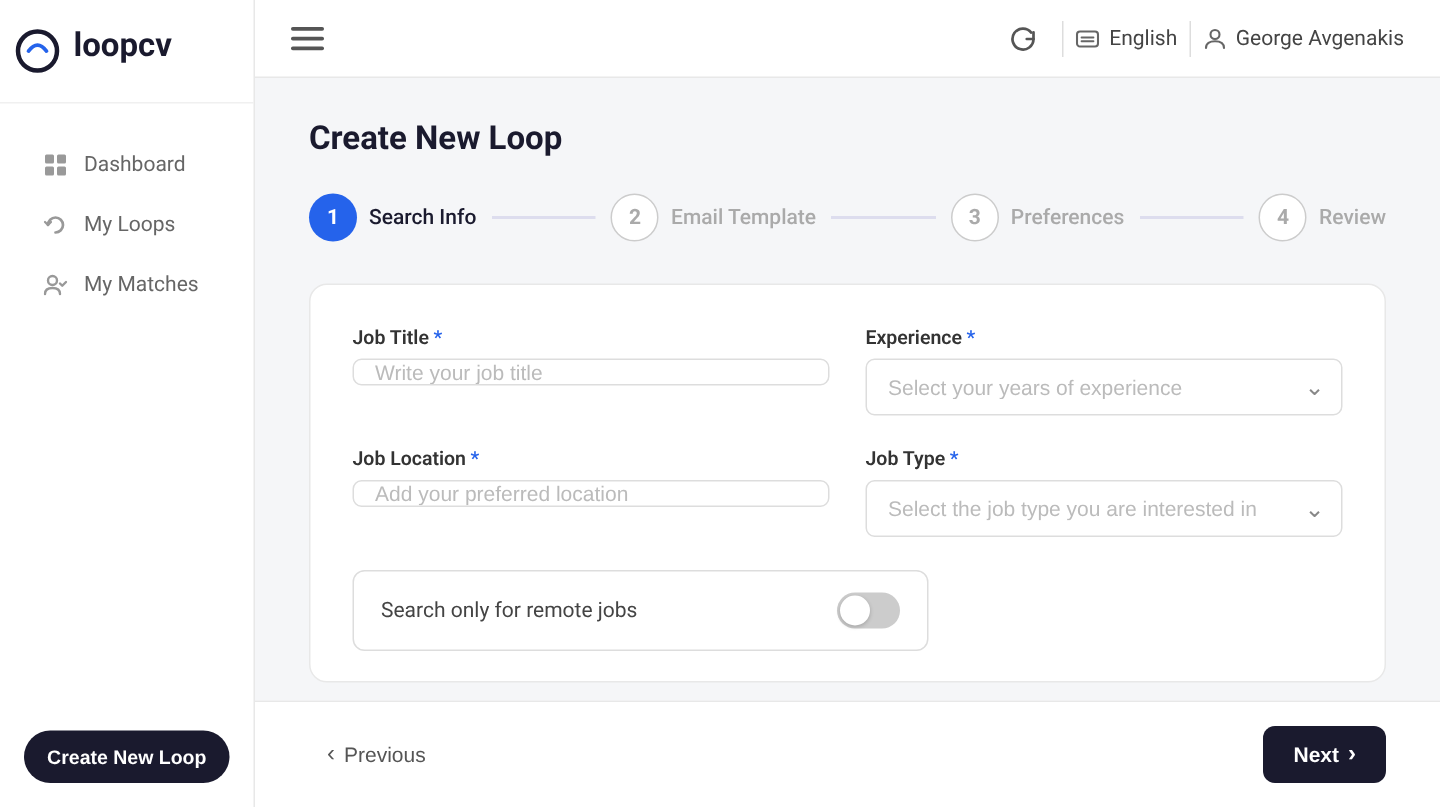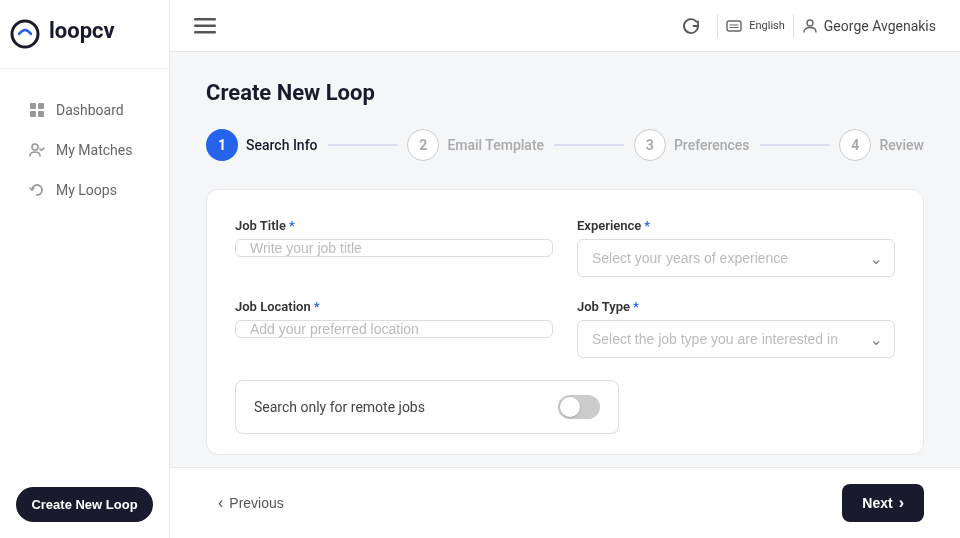--- a/index.html
+++ b/index.html
@@ -17,21 +17,21 @@
     .btn-faqs { border: 1.5px solid #333; background: #fff; border-radius: 20px; padding: 8px 0; font-size: 13px; font-weight: 500; cursor: pointer; text-align: center; }
     .btn-create { background: #1a1a2e; color: #fff; border: none; border-radius: 20px; padding: 10px 0; font-size: 13px; font-weight: 600; cursor: pointer; text-align: center; }
 
     
     .main { flex: 1; display: flex; flex-direction: column; background: #f5f6f8; }
     .topbar { background: #fff; border-bottom: 1px solid #e8e8e8; display: flex; align-items: center; justify-content: flex-end; padding: 0 24px; height: 52px; gap: 0; }
     .topbar-menu-btn { margin-right: auto; cursor: pointer; color: #555; font-size: 20px; display: flex; align-items: center; }
     .topbar-right { display: flex; align-items: center; gap: 0; }
     .topbar-icon-btn { display: flex; align-items: center; justify-content: center; width: 36px; height: 36px; color: #555; cursor: pointer; }
     .topbar-divider { width: 1px; height: 24px; background: #ddd; margin: 0 8px; }
-    .topbar-lang { display: flex; align-items: center; gap: 7px; font-size: 11px; color: #444; cursor: pointer; }
+    .topbar-lang { display: flex; align-items: center; gap: 7px; font-size: 14px; color: #444; cursor: pointer; }
     .topbar-user { display: flex; align-items: center; gap: 6px; font-size: 14px; color: #444; cursor: pointer; }
 
     
     .content { flex: 1; padding: 28px 36px 0 36px; overflow-y: auto; }
     .page-title { font-size: 22px; font-weight: 700; color: #1a1a2e; margin-bottom: 24px; }
 
     
     .steps { display: flex; align-items: center; margin-bottom: 28px; gap: 0; }
     .step { display: flex; align-items: center; gap: 8px; }
     .step-circle { width: 32px; height: 32px; border-radius: 50%; display: flex; align-items: center; justify-content: center; font-size: 14px; font-weight: 700; flex-shrink: 0; }
@@ -84,35 +84,35 @@
             <rect x="9" y="1" width="6" height="6" rx="1" fill="#999"></rect>
             <rect x="1" y="9" width="6" height="6" rx="1" fill="#999"></rect>
             <rect x="9" y="9" width="6" height="6" rx="1" fill="#999"></rect>
           </svg>
       </span>
       <span>Dashboard</span>
     </div>
     <div class="sidebar-item">
       <span class="sidebar-item-icon">
         <svg width="16" height="16" viewBox="0 0 16 16" fill="none">
+            <path d="M3 8a5 5 0 1 1 5 5" stroke="#999" stroke-width="1.8" stroke-linecap="round" fill="none"></path>
+            <path d="M3 8 L1 6 M3 8 L5 6" stroke="#999" stroke-width="1.5" stroke-linecap="round"></path>
+          </svg>
+      </span>
+      <span>My Loops</span>
+    </div>
+    <div class="sidebar-item">
+      <span class="sidebar-item-icon">
+        <svg width="16" height="16" viewBox="0 0 16 16" fill="none">
             <circle cx="6" cy="5" r="3" stroke="#999" stroke-width="1.6" fill="none"></circle>
             <path d="M1 14c0-3 2-4 5-4s5 1 5 4" stroke="#999" stroke-width="1.6" stroke-linecap="round" fill="none"></path>
             <path d="M11 7l1.5 1.5L15 6" stroke="#999" stroke-width="1.6" stroke-linecap="round" stroke-linejoin="round"></path>
           </svg>
       </span>
       <span>My Matches</span>
-    </div>
-    <div class="sidebar-item">
-      <span class="sidebar-item-icon">
-        <svg width="16" height="16" viewBox="0 0 16 16" fill="none">
-            <path d="M3 8a5 5 0 1 1 5 5" stroke="#999" stroke-width="1.8" stroke-linecap="round" fill="none"></path>
-            <path d="M3 8 L1 6 M3 8 L5 6" stroke="#999" stroke-width="1.5" stroke-linecap="round"></path>
-          </svg>
-      </span>
-      <span>My Loops</span>
     </div>
   </div>
   <div class="sidebar-bottom">
     <button class="btn-create">Create New Loop</button>
   </div>
 </div>
 
 <div class="main">
 
   <div class="topbar">

